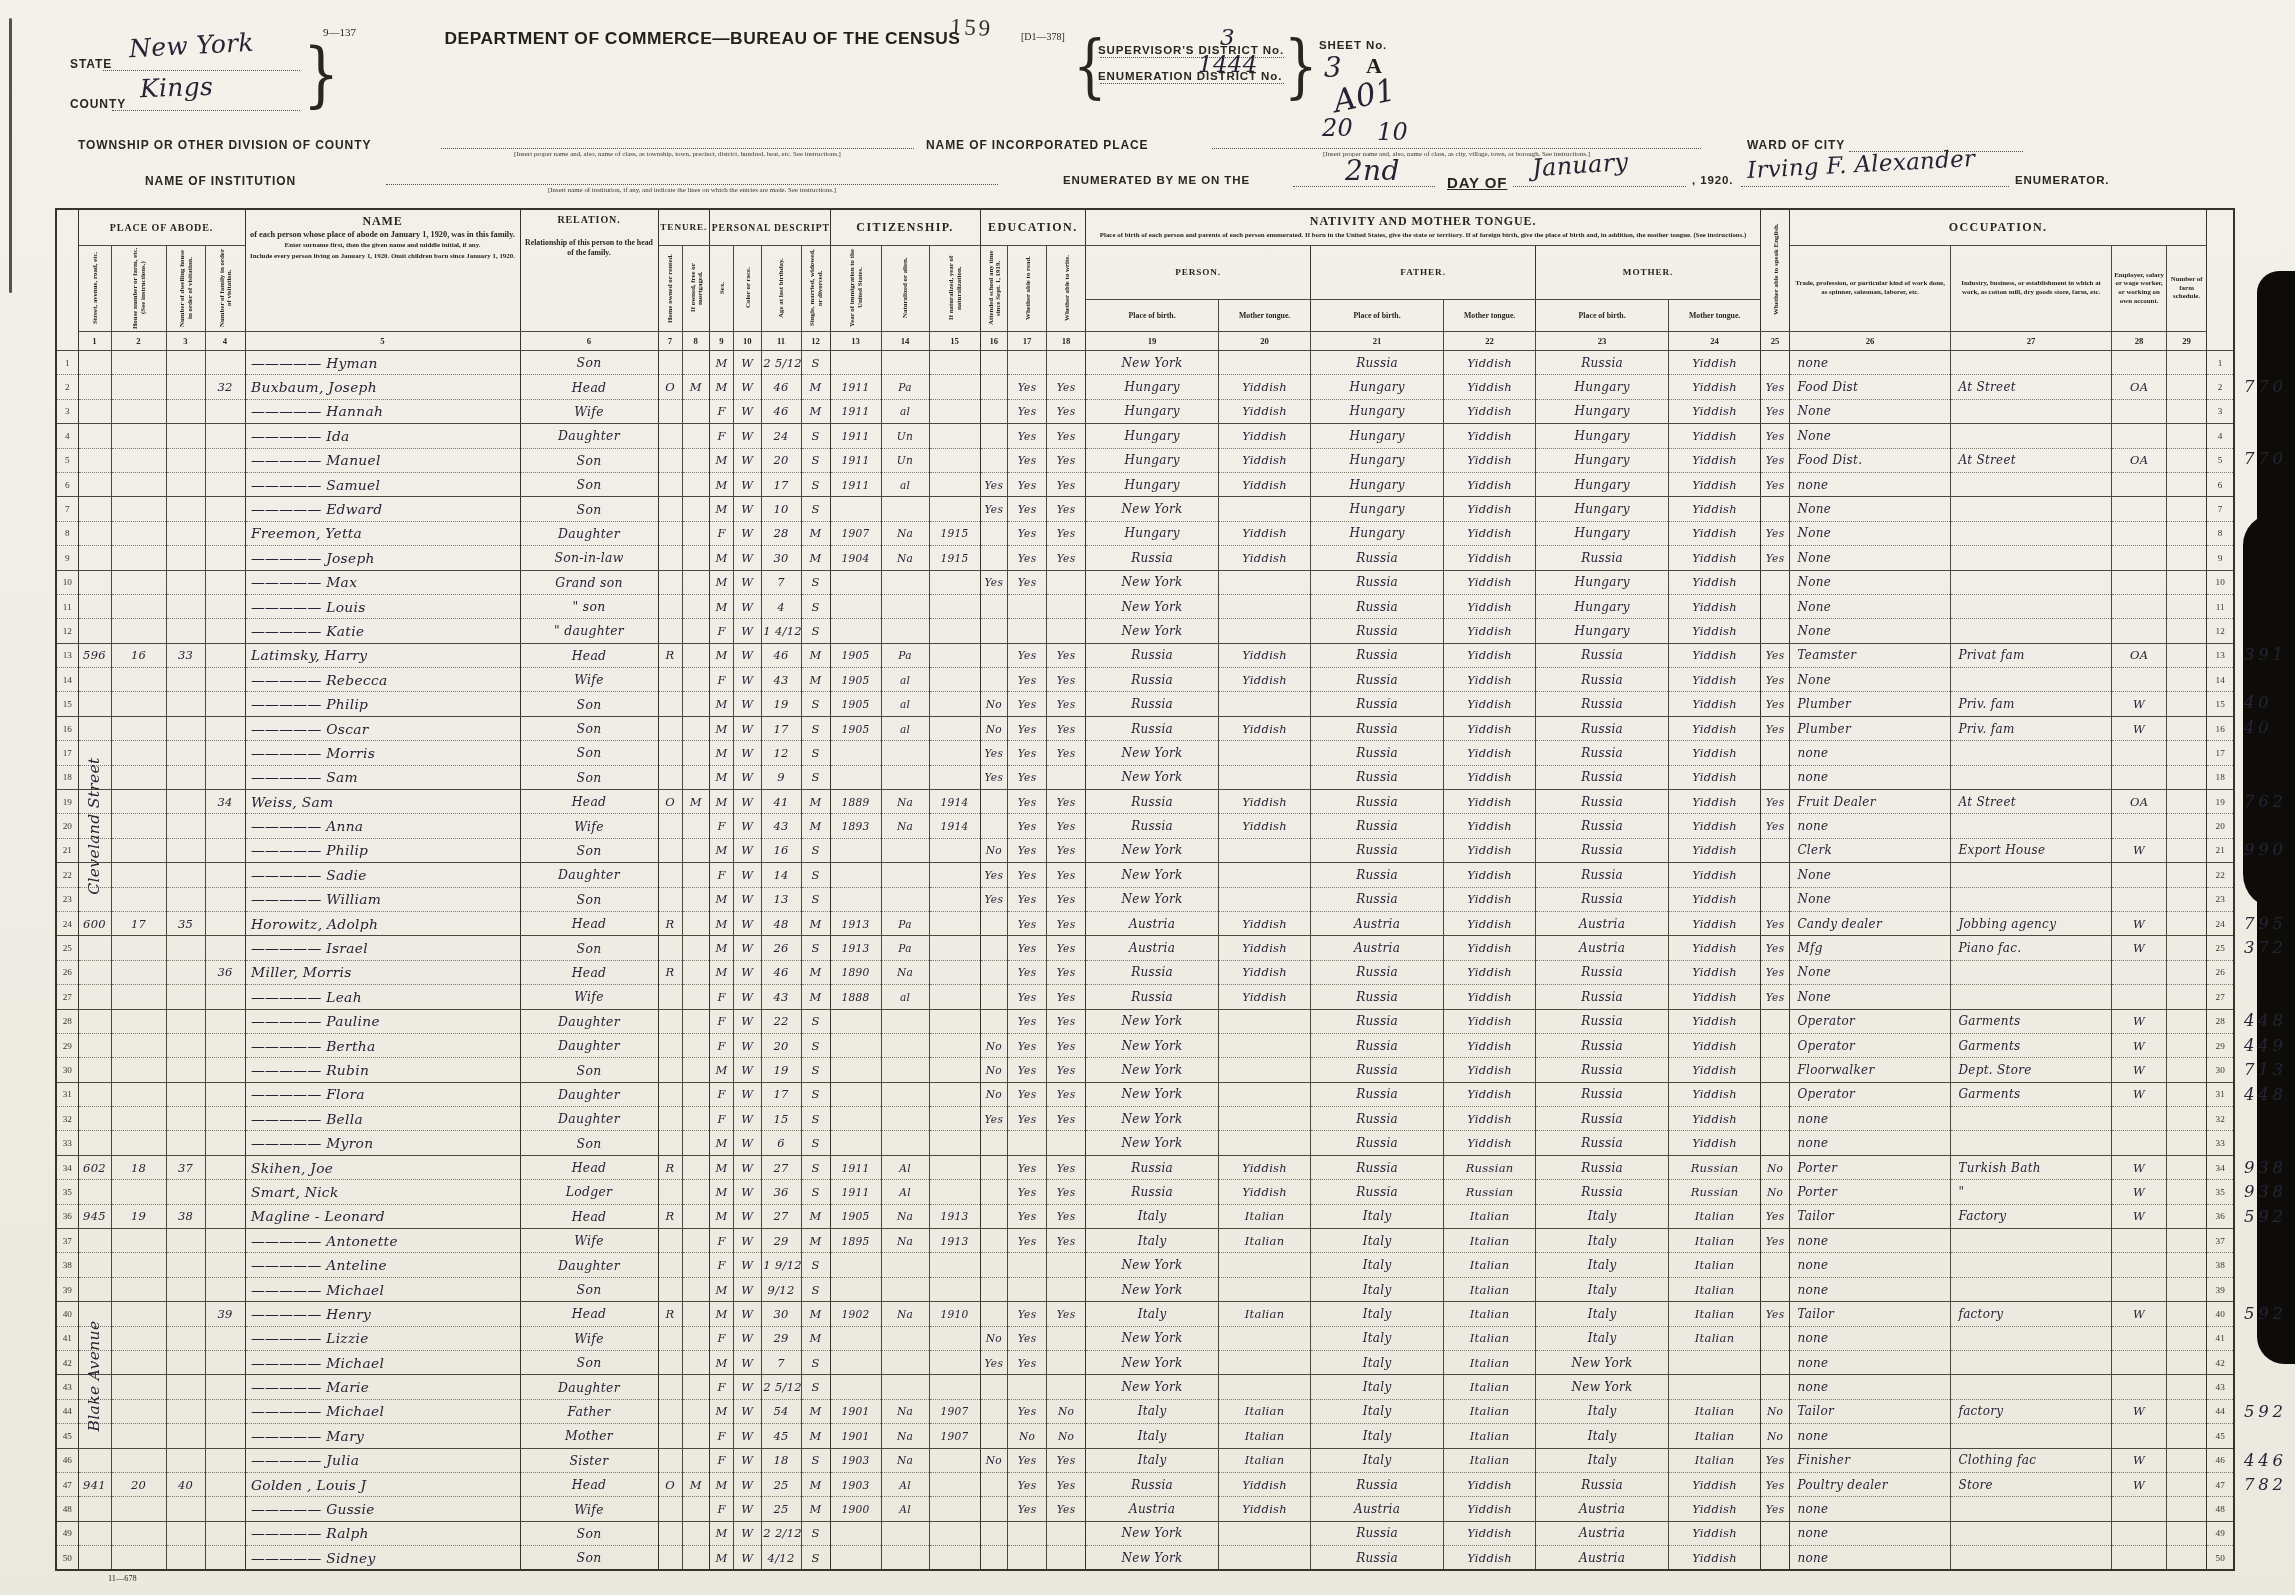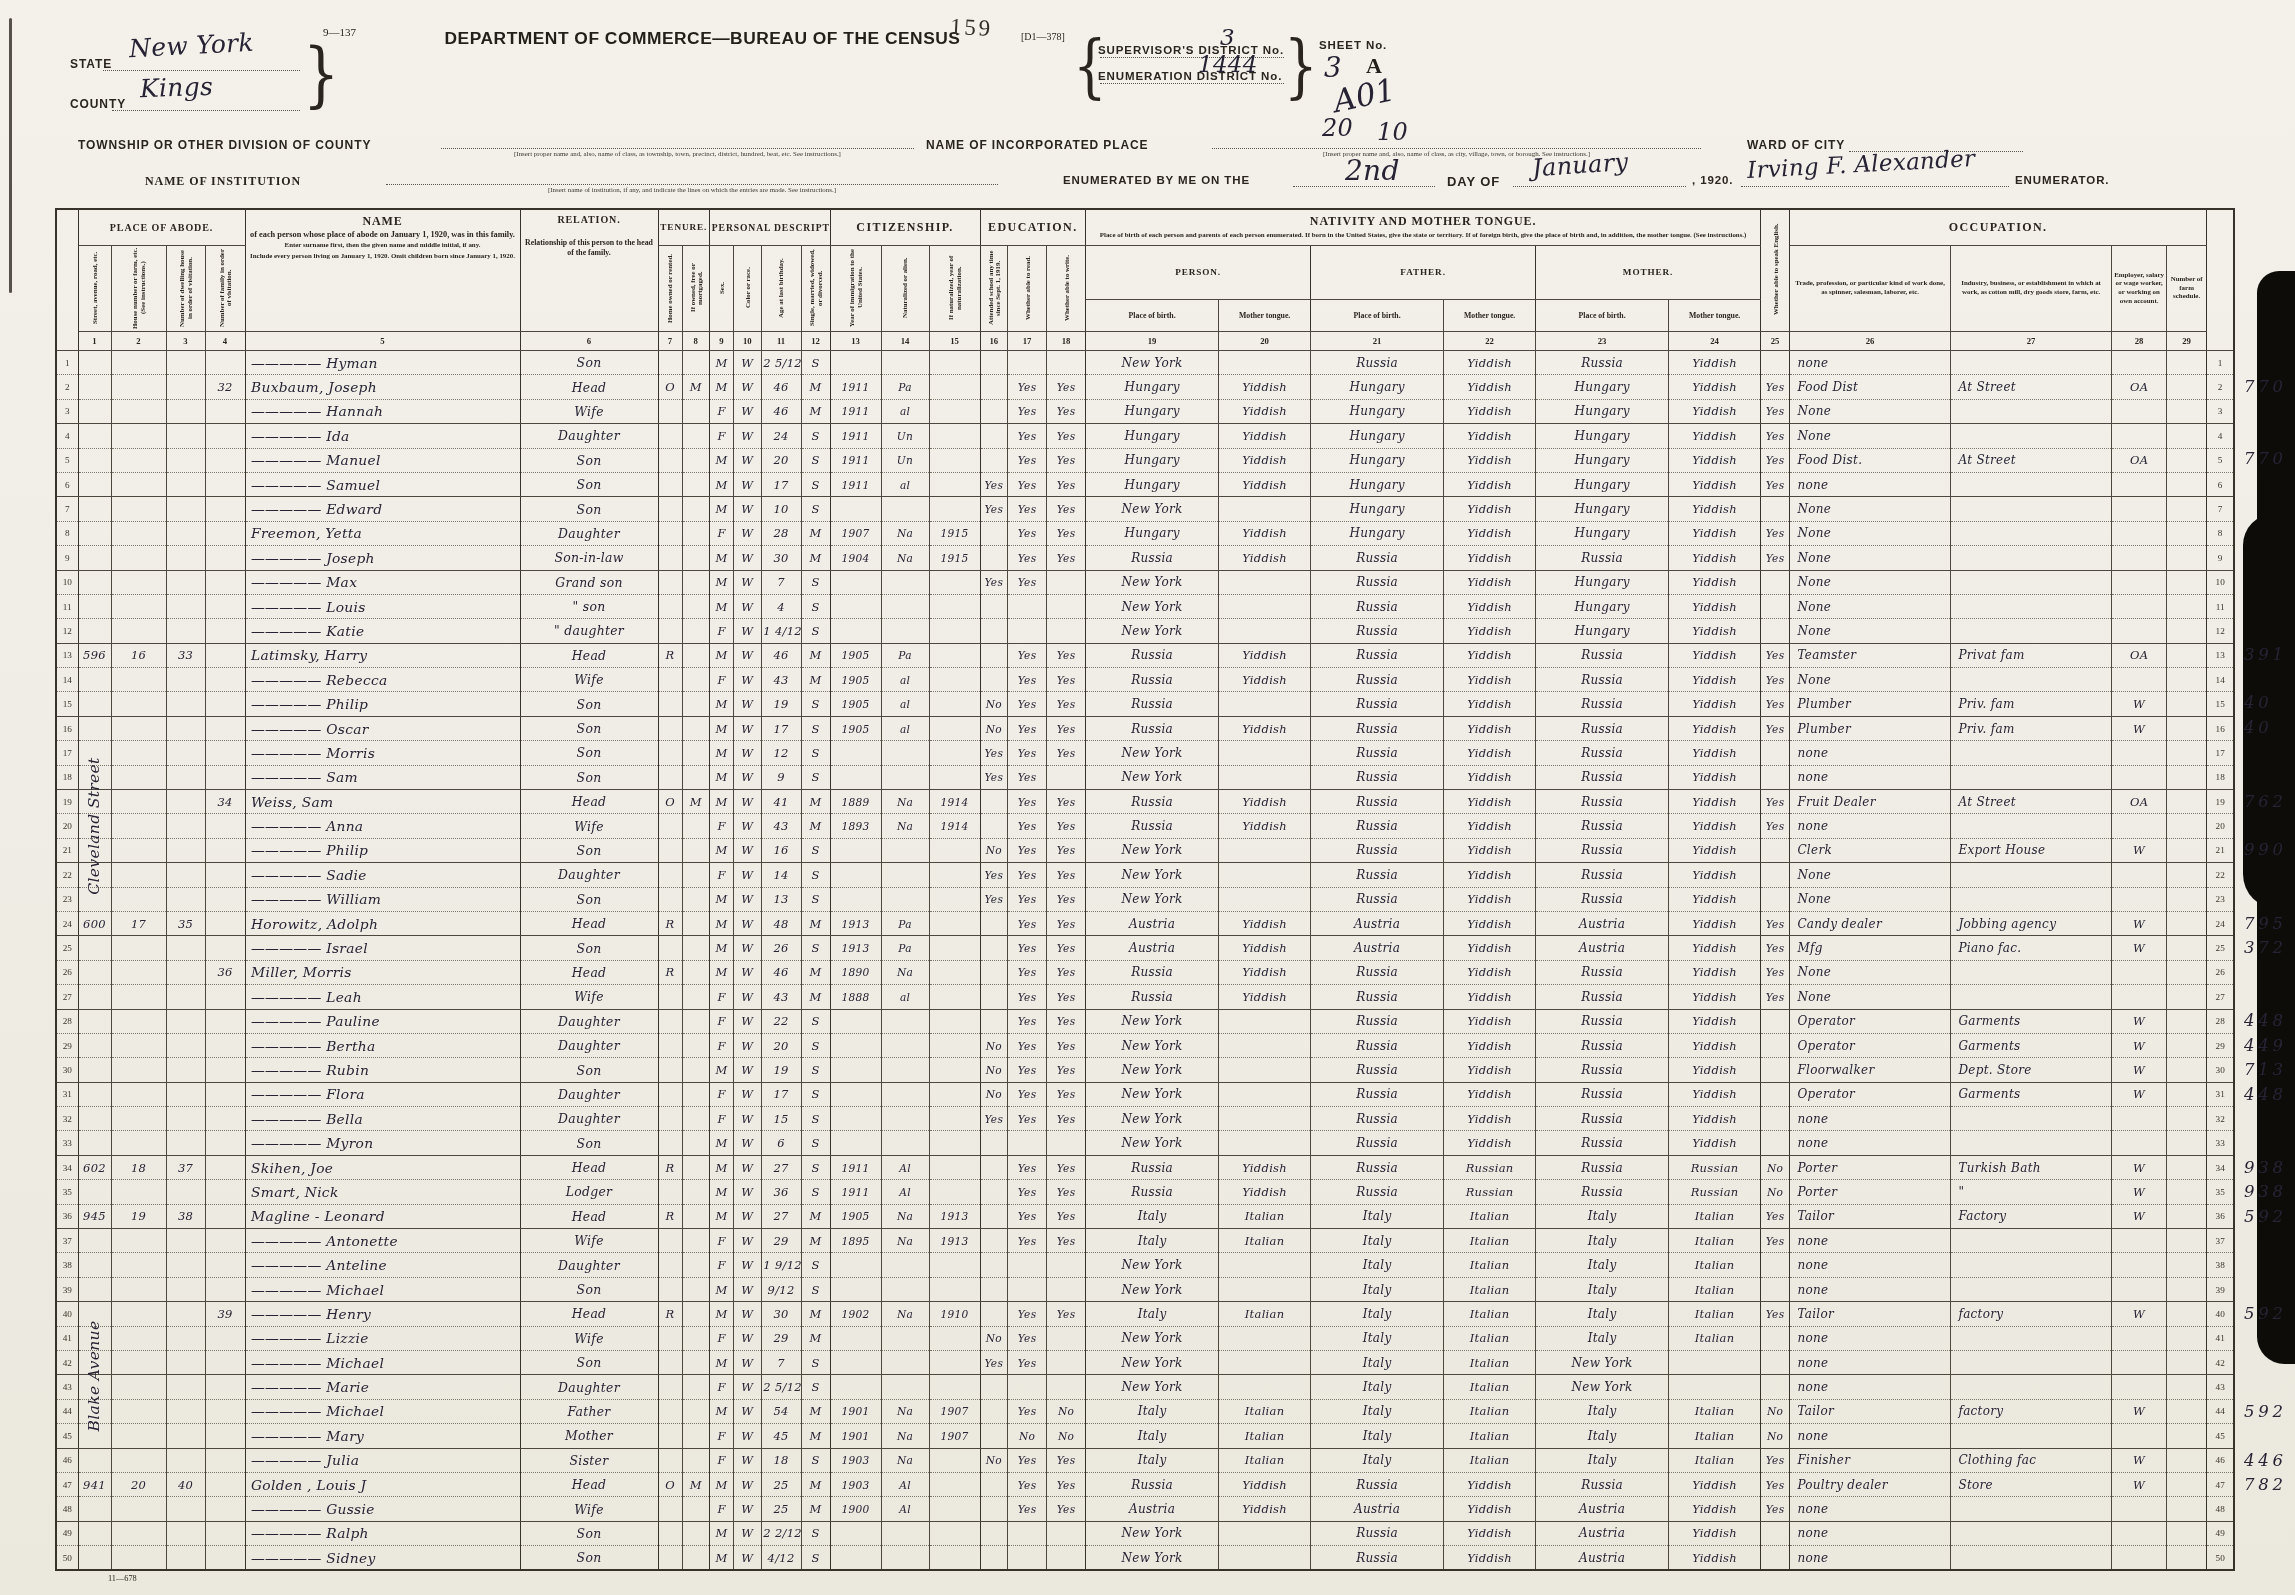--- a/index.html
+++ b/index.html
@@ -93,29 +93,29 @@
     <div class="hint">[Insert proper name and, also, name of class, as township, town, precinct, district, hundred, beat, etc.  See instructions.]</div>
   </div>
   <span class="abs flabel" style="left:926px;top:138px;">NAME OF INCORPORATED PLACE</span>
   <div class="abs" style="left:1212px;top:130px;width:489px;">
     <div class="dotline" style="height:18.4px;"></div>
     <div class="hint">[Insert proper name and, also, name of class, as city, village, town, or borough.  See instructions.]</div>
   </div>
   <span class="abs flabel" style="left:1747px;top:138px;">WARD OF CITY</span>
   <span class="abs" style="left:1849px;top:151px;width:174px;border-bottom:1.8px dotted #5a554b;"></span>
 
-  <span class="abs flabel" style="left:145px;top:174px;font-family:Liberation Serif, serif;">NAME OF INSTITUTION</span>
+  <span class="abs flabel" style="left:145px;top:174px;">NAME OF INSTITUTION</span>
   <div class="abs" style="left:386px;top:166px;width:612px;">
     <div class="dotline" style="height:18.4px;"></div>
     <div class="hint">[Insert name of institution, if any, and indicate the lines on which the entries are made.  See instructions.]</div>
   </div>
   <span class="abs flabel" style="left:1063px;top:174px;font-size:11.5px;">ENUMERATED BY ME ON THE</span>
   <span class="abs hw" style="left:1345px;top:154px;font-size:28px;">2nd</span>
   <span class="abs" style="left:1293px;top:186px;width:142px;border-bottom:1.8px dotted #5a554b;"></span>
-  <span class="abs flabel" style="left:1447px;top:174px;font-size:13px;">DAY OF</span>
+  <span class="abs flabel" style="left:1447px;top:174px;font-size:15px;text-decoration:underline;">DAY OF</span>
   <span class="abs hw" style="left:1532px;top:151px;font-size:24px;transform:rotate(-4deg);">January</span>
   <span class="abs" style="left:1513px;top:186px;width:173px;border-bottom:1.8px dotted #5a554b;"></span>
   <span class="abs flabel" style="left:1692px;top:174px;font-size:11.5px;">, 1920.</span>
   <span class="abs hw" style="left:1747px;top:151px;font-size:23px;transform:rotate(-3deg);">Irving F. Alexander</span>
   <span class="abs" style="left:1741px;top:186px;width:268px;border-bottom:1.8px dotted #5a554b;"></span>
   <span class="abs flabel" style="left:2015px;top:174px;font-size:11.5px;">ENUMERATOR.</span>
 
   <table id="census-table">
     <colgroup>
       <col style="width:22px">

